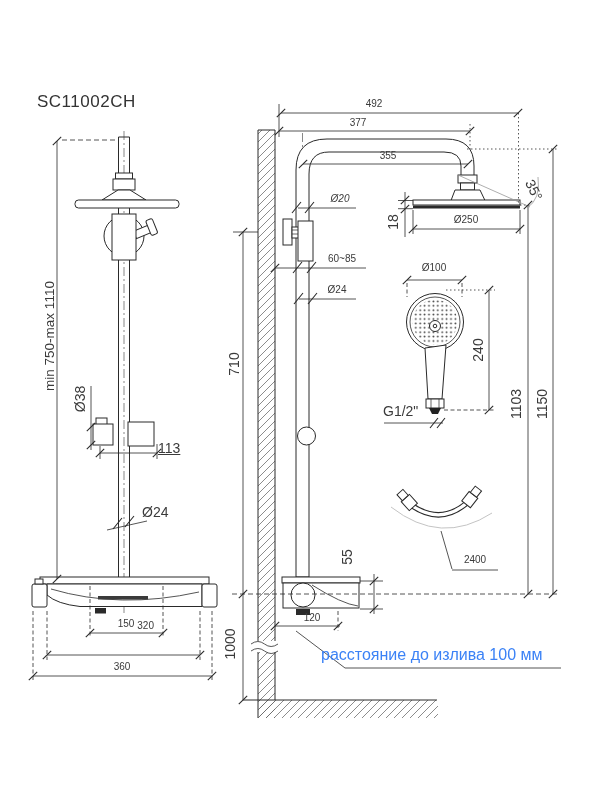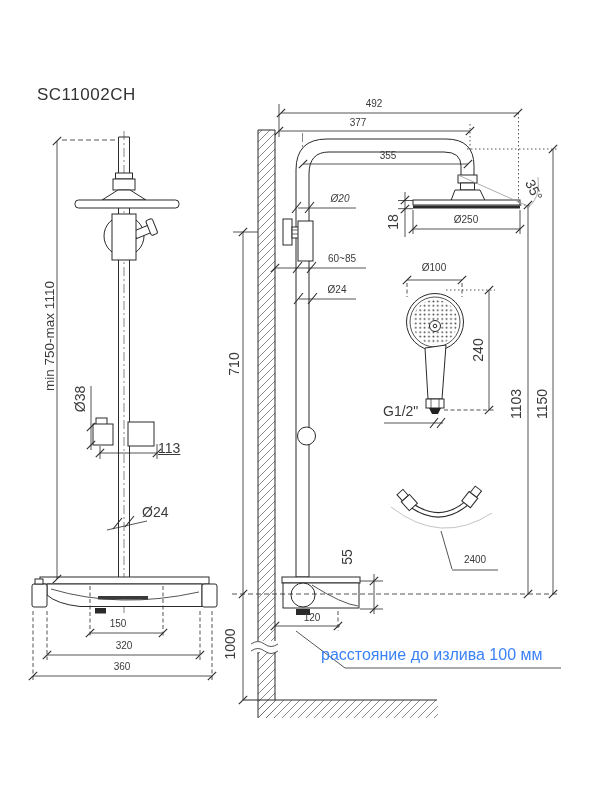--- a/index.html
+++ b/index.html
@@ -228,21 +228,21 @@
         <use href="#tk" x="462" y="280"></use>
     <use href="#tk" x="489" y="290"></use>
         <use href="#tk" x="489" y="410"></use>
     <use href="#tk" x="528" y="205"></use>
         <use href="#tk" x="528" y="594"></use>
     <use href="#tk" x="553" y="149"></use>
         <use href="#tk" x="553" y="594"></use>
   </g>
 </svg>
 
-<div class="title" style="left:37px;top:85px;">SC11002CH</div>
+<div class="title" style="left:37px;top:92px;">SC11002CH</div>
 
 <div class="dl" style="left:344px;top:96px;width:60px;">492</div>
 <div class="dl" style="left:328px;top:115px;width:60px;">377</div>
 <div class="dl" style="left:358px;top:148px;width:60px;">355</div>
 <div class="dl" style="left:310px;top:191px;width:60px;font-style:italic;">Ø20</div>
 <div class="dl" style="left:307px;top:251px;width:70px;">60~85</div>
 <div class="dl" style="left:307px;top:282px;width:60px;">Ø24</div>
 <div class="rl" style="left:393px;top:222px;">18</div>
 <div class="dl" style="left:431px;top:212px;width:70px;">Ø250</div>
 <div class="r35" style="left:534px;top:190px;">35°</div>
@@ -255,17 +255,17 @@
 <div class="rl" style="left:234px;top:364px;">710</div>
 <div class="rl" style="left:230px;top:644px;">1000</div>
 <div class="rl" style="left:347px;top:557px;">55</div>
 <div class="dl" style="left:282px;top:610px;width:60px;">120</div>
 <div class="note" style="left:321px;top:646px;">расстояние до излива 100 мм</div>
 
 <div class="rl sm" style="left:49px;top:336px;">min 750-max 1110</div>
 <div class="rl" style="left:80px;top:399px;">Ø38</div>
 <div class="pl" style="left:158px;top:441px;text-decoration:underline;">113</div>
 <div class="pl" style="left:142px;top:505px;">Ø24</div>
-<div class="dl" style="left:88px;top:616px;width:60px;text-align:center;">150</div>
-<div class="dl" style="left:94px;top:638px;width:60px;">320</div>
+<div class="dl" style="left:96px;top:616px;width:60px;text-align:center;">150</div>
+<div class="dl" style="left:94px;top:618px;width:60px;text-align:right;">320</div>
 <div class="dl" style="left:92px;top:659px;width:60px;">360</div>
 
 </div>
 
 </body></html>

